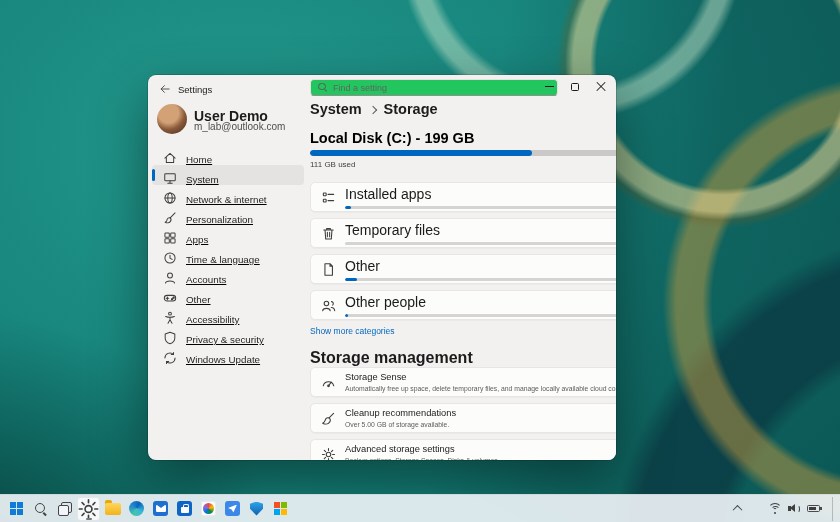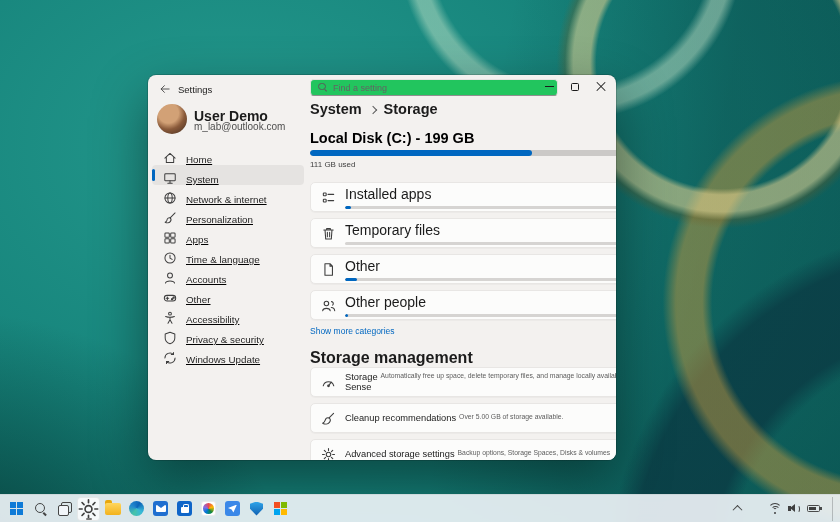--- a/index.html
+++ b/index.html
@@ -92,21 +92,21 @@
     border:1.8px solid transparent; border-top-color:#0067c0; border-right-color:#0067c0;
     border-bottom-color:#0067c0; transform:rotate(-55deg); }
   .chev { width:6.5px; height:6.5px; border-top:1.4px solid #5a5a5a; border-right:1.4px solid #5a5a5a; flex:none; }
   .chev.r { transform:rotate(45deg); }
   .chev.d { transform:rotate(135deg); }
   .chev.end { margin-left:auto; margin-right:10px; }
 
   .show-more { position:absolute; left:0; top:251px; font-size:8.5px; color:#0067c0; }
   .section-h { position:absolute; left:0; top:274px; font-size:16px; font-weight:700; color:#1b1b1b; }
 
-  .mg-text { display:flex; flex-direction:row; gap:3px; }
+  .mg-text { display:flex; flex-direction:column; gap:3px; }
   .mg-title { font-size:9.3px; color:#1b1b1b; }
   .mg-desc  { font-size:6.8px; color:#5d5d5d; white-space:nowrap; }
   .sense-right { margin-left:auto; display:flex; align-items:center; gap:7px; margin-right:22px; }
   .on-label { font-size:8.5px; color:#1b1b1b; }
   .toggle { width:26px; height:13px; border-radius:7px; background:#0067c0; position:relative; flex:none; }
   .toggle-knob { position:absolute; right:2px; top:2px; width:9px; height:9px; border-radius:50%; background:#fff; }
 
   .scroll-thumb { position:absolute; left:400px; top:52px; width:3px; height:208px;
     border-radius:2px; background:#9a9a9a; opacity:.55; }
 

